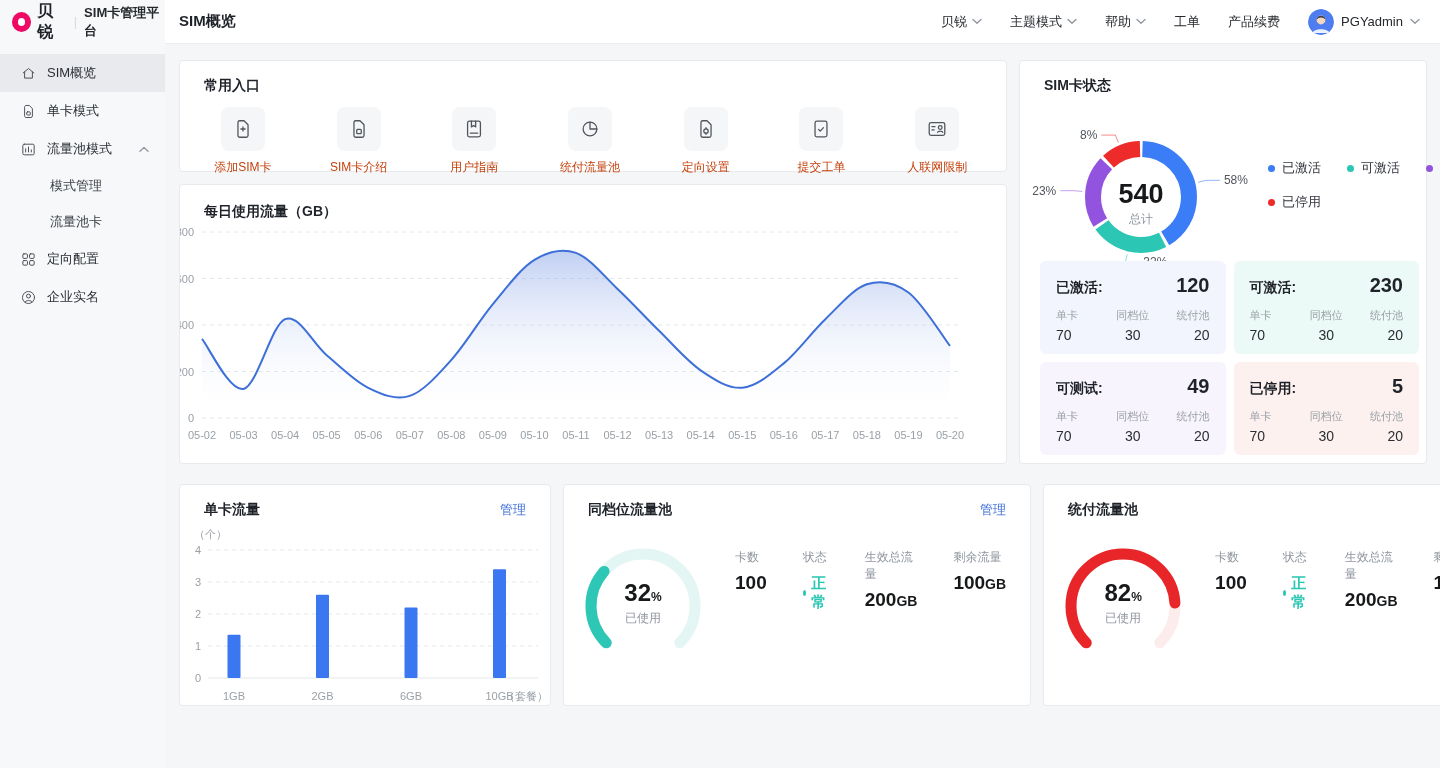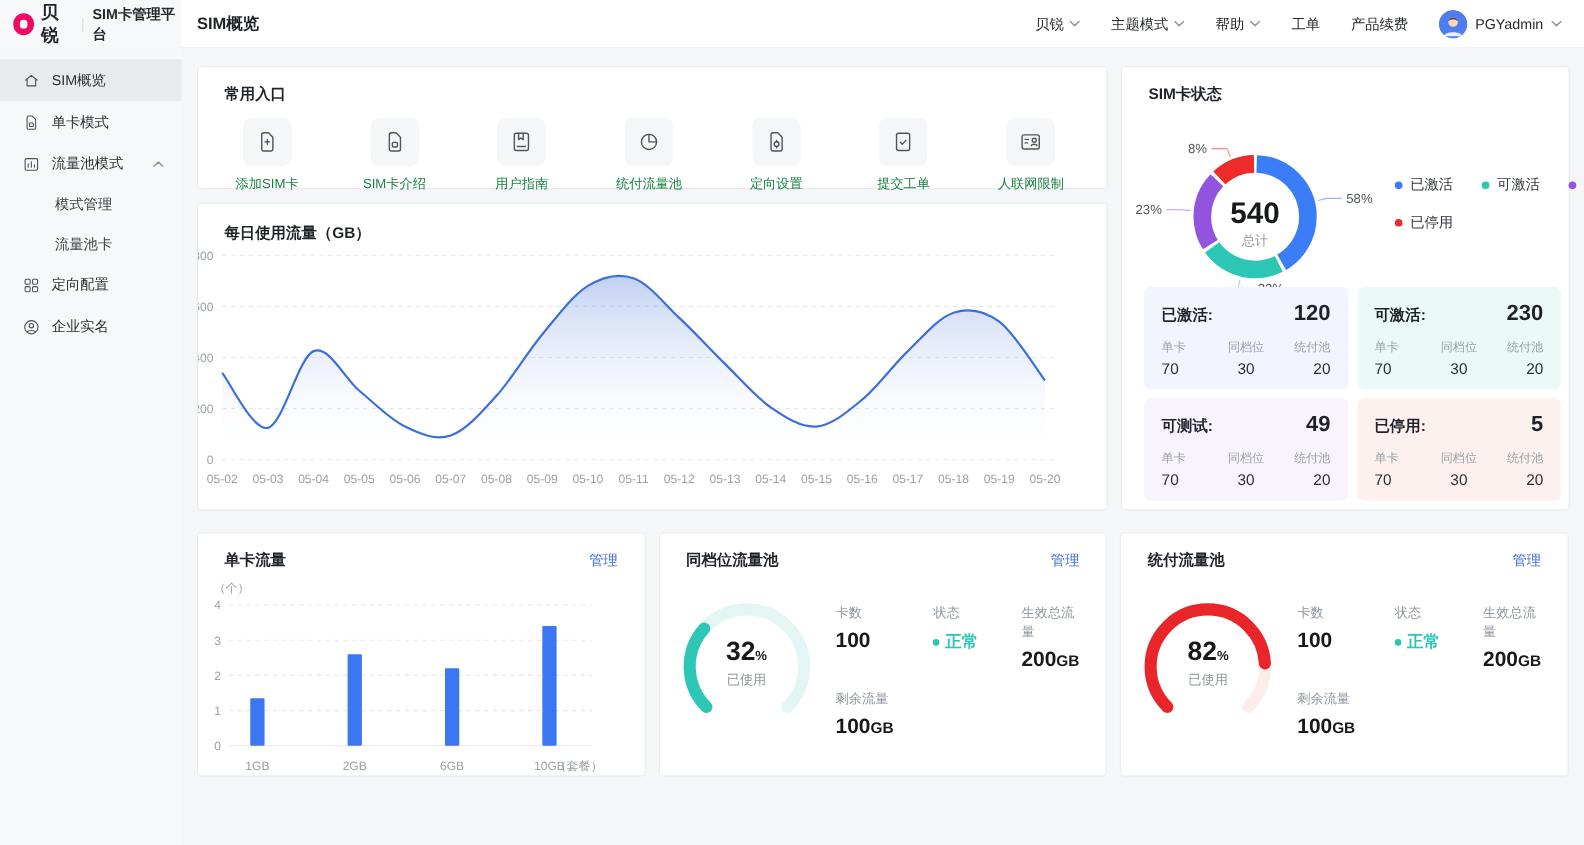--- a/index.html
+++ b/index.html
@@ -36,21 +36,21 @@
   .card { background:#fff; border:1px solid #e8eaee; border-radius:4px; }
   .card-head { display:flex; align-items:center; justify-content:space-between; padding:16px 24px 0 24px; }
   .card-title { font-size:14px; font-weight:bold; color:#1f2329; }
   .link-manage { font-size:13px; color:#3d6fd8; cursor:pointer; }
   
   .card-quick { height:112px; }
   .quick-row { display:flex; gap:26px; padding:12px 24px 0 18px; }
   .quick-item { width:90px; display:flex; flex-direction:column; align-items:center; cursor:pointer; }
   .quick-icon { width:44px; height:44px; border-radius:8px; background:#f5f6f8; display:flex;
     align-items:center; justify-content:center; color:#50555c; }
-  .quick-label { margin-top:8px; font-size:12px; color:#15803d; white-space:nowrap; }
+  .quick-label { margin-top:8px; font-size:12px; color:#c2410c; white-space:nowrap; }
   
   .card-line { height:280px; }
   .card-line .card-head { padding-top:18px; }
   
   .card-status { height:404px; position:relative; }
   .legend { position:absolute; left:248px; top:98px; display:grid; grid-template-columns:1fr 1fr 1fr; column-gap:26px; row-gap:16px; }
   .legend-item { display:flex; align-items:center; gap:7px; font-size:13px; color:#33373d; cursor:pointer; white-space:nowrap; }
   .legend-dot { width:7px; height:7px; border-radius:50%; flex-shrink:0; }
   .status-boxes { position:absolute; left:20px; right:7px; top:200px; display:grid;
     grid-template-columns:1fr 1fr; gap:8px; }
@@ -68,22 +68,22 @@
   .card-bar { height:222px; }
   .bar-unit { font-size:11px; color:#9aa0a6; margin:8px 0 0 14px; }
   
   .card-pool { height:222px; position:relative; }
   .pool-body { display:flex; padding:14px 24px 0 14px; }
   .gauge-wrap { position:relative; width:130px; height:130px; margin-top:8px; flex-shrink:0; }
   .gauge-center { position:absolute; left:0; top:38px; width:130px; text-align:center; }
   .gauge-num { font-size:24px; font-weight:bold; color:#16181a; }
   .gauge-unit { font-size:12px; font-weight:bold; color:#16181a; }
   .gauge-label { font-size:12px; color:#8f959e; margin-top:3px; }
-  .pool-stats { display:grid; grid-template-columns:1fr 1fr 1fr; column-gap:36px; row-gap:16px;
-    margin-left:16px; margin-top:16px; flex:1; }
+  .pool-stats { display:grid; grid-template-columns:1fr 1fr 1fr 1fr; column-gap:36px; row-gap:16px;
+    margin-left:27px; margin-top:16px; flex:1; }
   .pool-stat .k { font-size:12px; color:#8f959e; }
   .pool-stat .v { font-size:19px; font-weight:bold; color:#16181a; margin-top:6px; }
   .pool-stat .unit { font-size:14px; }
   .status-ok { color:#2bc7b4; display:flex; align-items:center; gap:5px; font-size:15px; font-weight:bold; margin-top:8px; }
   .status-dot { width:6px; height:6px; border-radius:50%; background:#2bc7b4; }
   svg { display:block; }
 </style>
 </head>
 <body>
 

